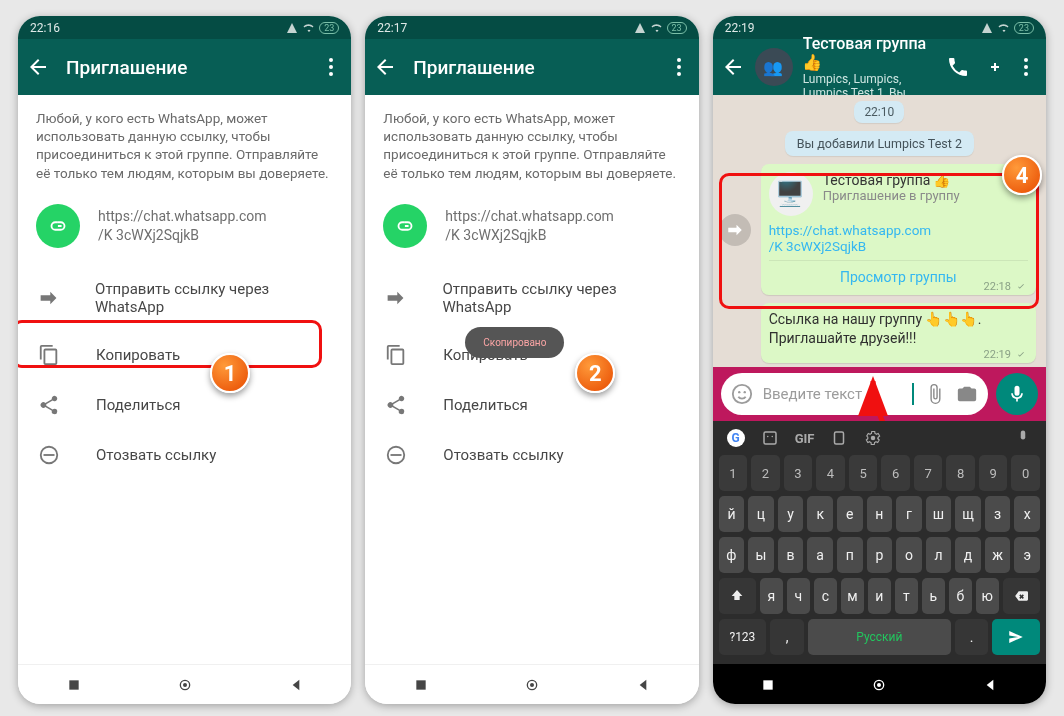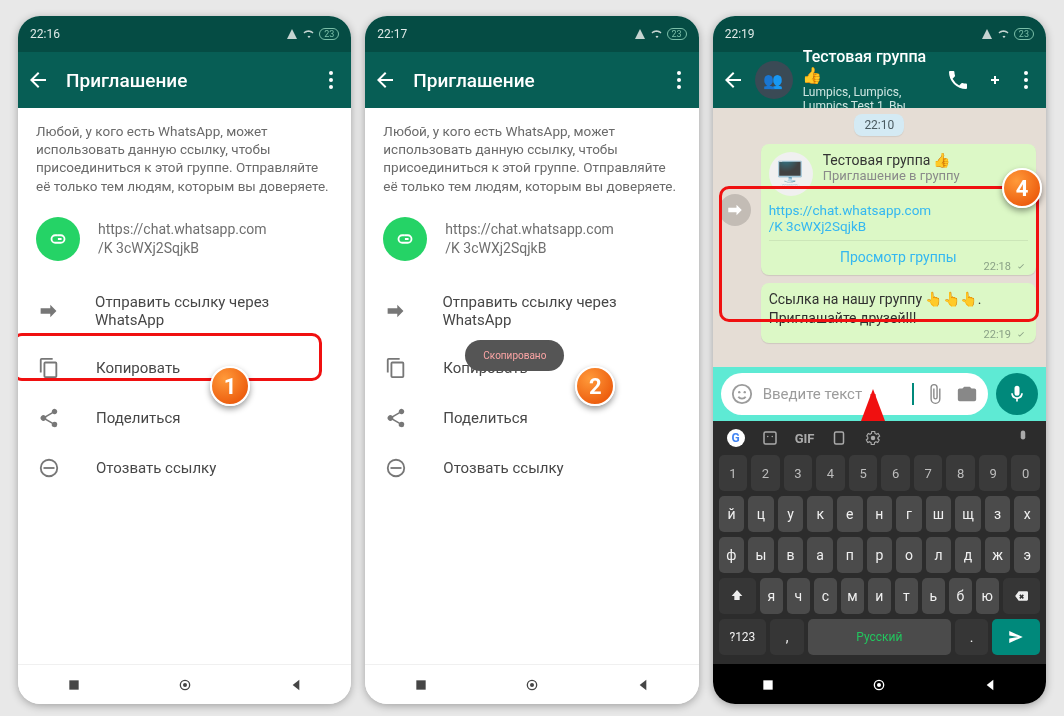--- a/index.html
+++ b/index.html
@@ -1,18 +1,18 @@
 <!DOCTYPE html>
 <html><head>
 <meta charset="utf-8">
 <style>
   * { box-sizing: border-box; margin: 0; padding: 0; font-family: Roboto, Arial, sans-serif; }
   body { background: #e8e8e8; width: 1064px; height: 716px; display: flex; gap: 14px; padding: 16px 18px 12px 18px; }
   .phone { width: 336px; height: 688px; background: #fff; border-radius: 22px; box-shadow: 0 2px 8px rgba(0,0,0,.3); overflow: hidden; position: relative; display: flex; flex-direction: column; }
-  .statusbar { height: 36px; background: #054c44; color: #dfe9e7; display: flex; align-items: center; justify-content: space-between; padding: 0 12px; font-size: 12px; }
+  .statusbar { height: 23px; background: #054c44; color: #dfe9e7; display: flex; align-items: center; justify-content: space-between; padding: 0 12px; font-size: 12px; }
   .status-icons { display: flex; align-items: center; gap: 3px; }
   .status-icons svg { fill: #c5d4d1; }
   .batt { border: 1px solid #7bbfa8; border-radius: 6px; font-size: 9px; padding: 0 4px; color: #7bbfa8; }
   .appbar { height: 56px; background: #075e55; color: #fff; display: flex; align-items: center; padding: 0 8px; gap: 16px; }
   .appbar .title { font-size: 19px; font-weight: 500; flex: 1; }
   .appbar .ic { width: 24px; height: 24px; fill: #fff; }
   .navbar { height: 40px; background: #fff; display: flex; align-items: center; justify-content: space-around; border-top: 1px solid rgba(0,0,0,.06); }
   .nav-ic { width: 16px; height: 16px; fill: #454545; }
   .content1 { flex: 1; padding: 14px 18px 0 18px; color: #666; position: relative; }
   .descr { font-size: 13.5px; line-height: 1.35; color: #6a6a6a; }
@@ -32,21 +32,21 @@
   .sysmsg { background: #d4eaf4; color: #45535a; font-size: 12.5px; padding: 5px 12px; border-radius: 8px; align-self: center; margin-top: 8px; box-shadow: 0 1px 1px rgba(0,0,0,.08); text-align:center;}
   .bubble { background: #dcf8c6; border-radius: 8px; padding: 6px 8px; margin: 8px 10px 0 48px; position: relative; box-shadow: 0 1px 1px rgba(0,0,0,.1); }
   .preview { display:flex; gap:10px; }
   .prevava { width:44px; height:44px; border-radius:50%; background:#f0f0f0; display:flex; align-items:center; justify-content:center; font-size:24px;}
   .prevtit { font-size:14px; color:#333;}
   .prevsub { font-size:13px; color:#8a8a8a;}
   .prevlink { color:#34b7f1; font-size:13.5px; margin-top:6px; word-break:break-all; }
   .viewgrp { text-align:center; color:#34b7f1; font-size:14px; padding:8px 0 2px 0; border-top:1px solid rgba(0,0,0,.07); margin-top:6px;}
   .btime { position:absolute; right:8px; bottom:2px; font-size:11px; color:#8aa186; display:flex; align-items:center; gap:3px;}
   .fwdcircle { position:absolute; left:-42px; top:50%; transform:translateY(-50%); width:32px; height:32px; border-radius:50%; background:rgba(0,0,0,.15); display:flex; align-items:center; justify-content:center;}
-  .inputbar { display:flex; align-items:flex-start; gap:8px; padding:6px 8px; background:#5eead4;}
+  .inputbar { display:flex; align-items:flex-start; gap:8px; padding:6px 8px; background:#be185d;}
   .txtfield { flex:1; background:#fff; border-radius:22px; height:42px; display:flex; align-items:center; padding:0 10px; gap:10px; color:#9c9c9c; font-size:15px;}
   .sendbtn { width:42px; height:42px; border-radius:50%; background:#00897b; display:flex; align-items:center; justify-content:center;}
   .kb { background:#2c2c2c; color:#eee; padding:4px 4px 4px 4px;}
   .kbtop { display:flex; align-items:center; gap:16px; padding:4px 10px 8px 10px;}
   .kbrow { display:flex; gap:4px; margin-bottom:5px; padding:0 2px;}
   .key { flex:1; background:#4b4b4b; border-radius:5px; height:36px; display:flex; align-items:center; justify-content:center; font-size:14px; color:#f0f0f0;}
   .keynum { background:#3a3a3a; font-size:13px; color:#bdbdbd;}
   .keyd { background:#363636;}
   .spacek { flex:4.2; background:#4b4b4b;}
   .enterk { flex:1.4; background:#00897b;}
@@ -250,20 +250,21 @@
       </svg>
     <svg class="ic" viewBox="0 0 24 24">
         <circle cx="12" cy="5" r="2"></circle>
         <circle cx="12" cy="12" r="2"></circle>
         <circle cx="12" cy="19" r="2"></circle>
       </svg>
   </div>
 
   <div class="chatbg">
     <div class="syschip">22:10</div>
+    <div class="sysmsg">Вы добавили Lumpics Test 2</div>
 
     <div class="bubble" style="padding:8px;">
       <div class="fwdcircle">
           <svg width="18" height="18" fill="#fff" viewBox="0 0 24 24">
             <path d="M14 9V5l7 7-7 7v-4H3V9z"></path>
           </svg>
         </div>
       <div class="preview">
         <div class="prevava">🖥️</div>
         <div>

